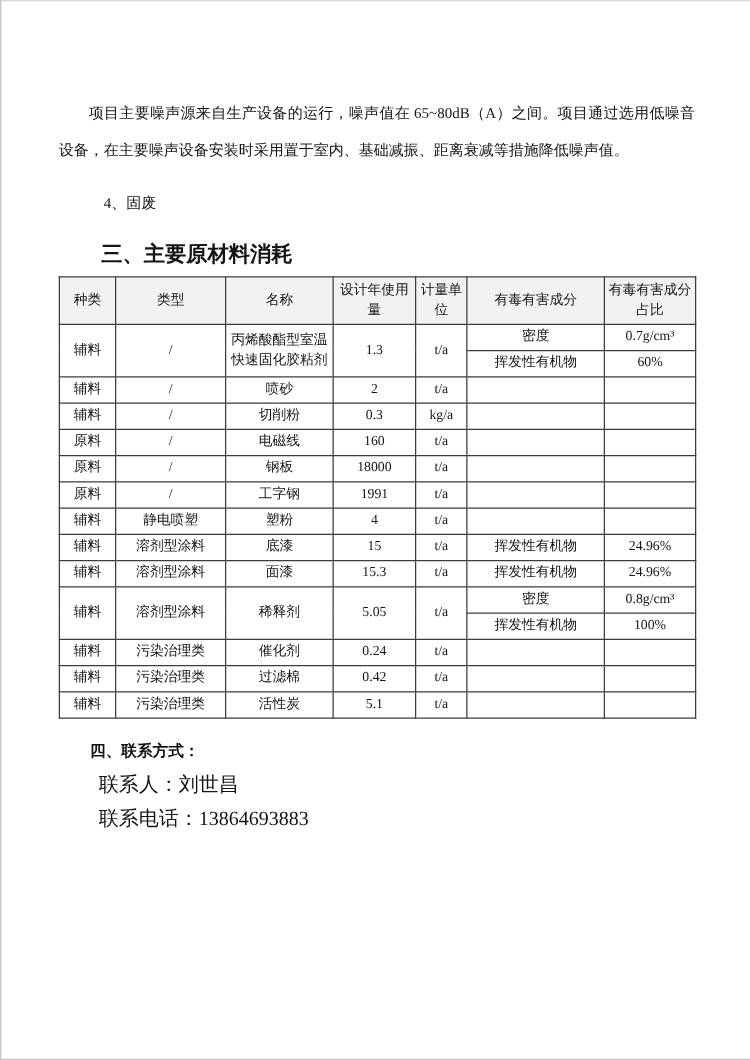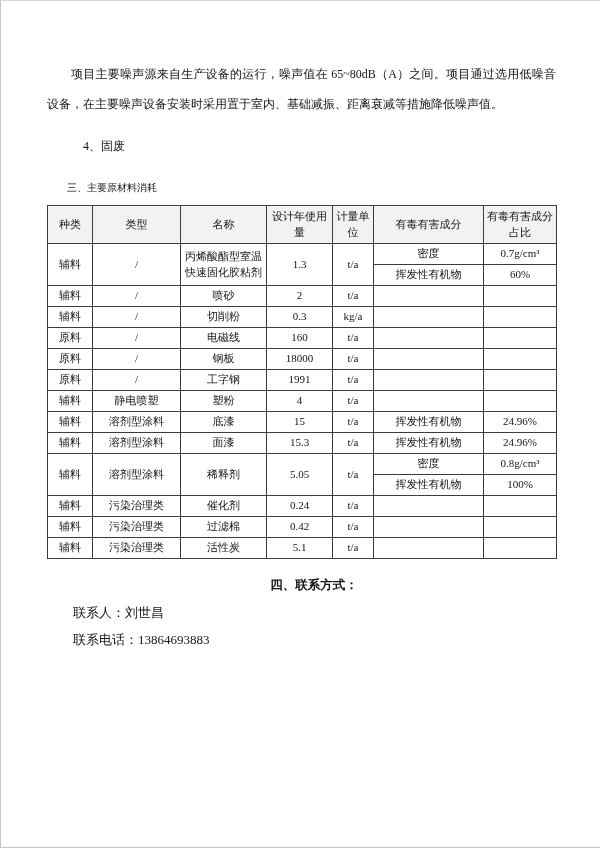--- a/index.html
+++ b/index.html
@@ -16,42 +16,42 @@
     border-left: 1px solid #c4c4c4;
     border-top: 1px solid #d6d6d6;
     border-bottom: 1px solid #c4c4c4;
     font-family: "Liberation Serif", "DejaVu Serif", serif;
     color: #141414;
     overflow: hidden;
   }
   .content {
     position: absolute;
     left: 46px;
-    top: 58px;
+    top: 74px;
     width: 509px;
   }
   .para {
     font-size: 12px;
     line-height: 30px;
     text-align: justify;
     text-indent: 2em;
     margin: 0;
   }
   .subhead {
     font-size: 12px;
     line-height: 30px;
     text-indent: 2em;
     font-weight: normal;
     margin: 12px;
   }
   .secthead {
-    font-size: 10px;
+    font-size: 17px;
     line-height: 30px;
     text-indent: 2em;
-    font-weight: normal;
+    font-weight: bold;
     margin: 0 0 2px 0;
   }
   table.mtable {
     width: 509px;
     border-collapse: collapse;
     table-layout: fixed;
     font-size: 11px;
   }
   table.mtable th, table.mtable td {
     border: 1px solid #3c3c3c;
@@ -70,24 +70,23 @@
   table.mtable td {
     height: 21px;
     background: #ffffff;
   }
   .contact-head {
     font-size: 12.5px;
     font-weight: bold;
     text-indent: 2em;
     line-height: 27px;
     margin-top: 13px;
-    text-align: center;
   }
   .contact-line {
-    font-size: 13px;
+    font-size: 16px;
     text-indent: 2em;
     line-height: 27px;
   }
 </style>
 </head>
 <body>
 
 <div class="page">
   <div class="content">
 

